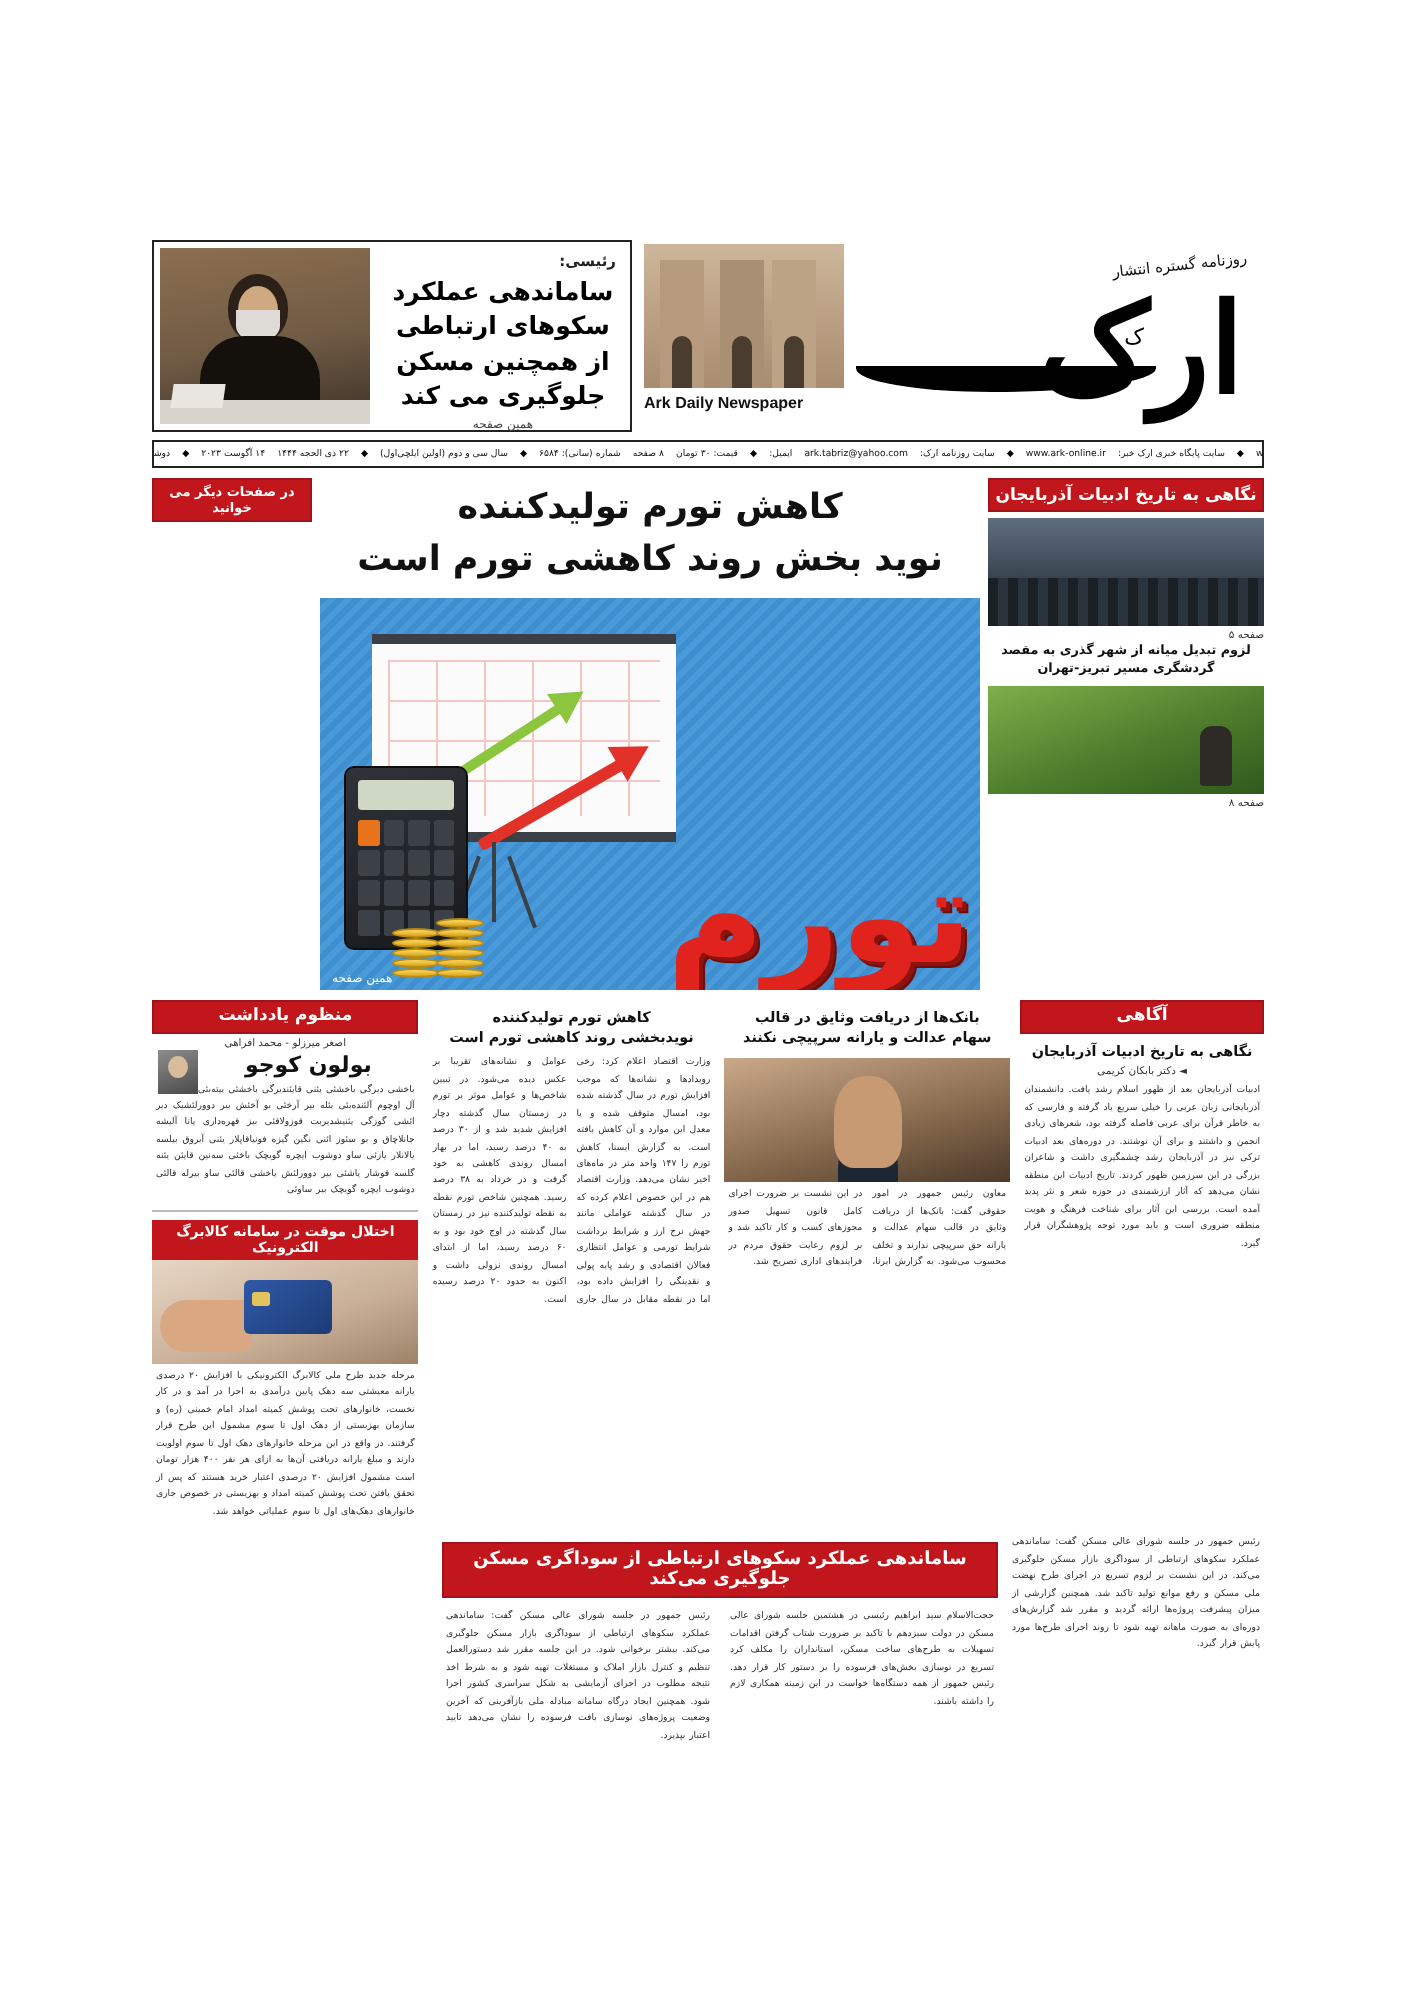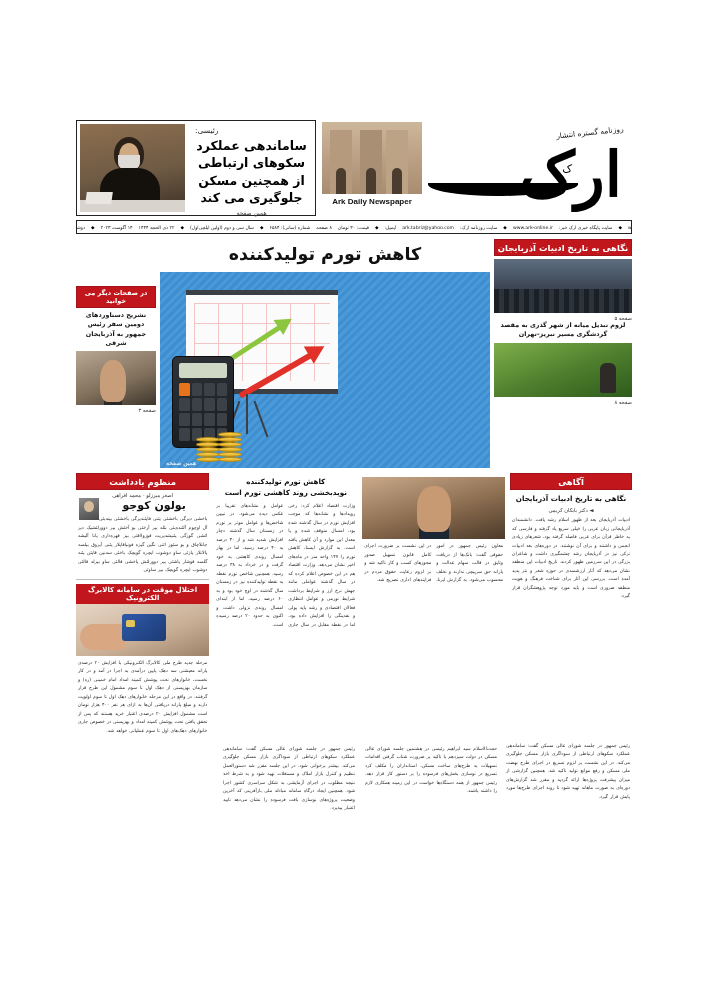--- a/index.html
+++ b/index.html
@@ -99,37 +99,37 @@
     background: #4a3d30;
     box-shadow: 30px 0 0 #4a3d30, 56px 0 0 #4a3d30;
     border-radius: 5px 5px 0 0;
   }
   .mh-en {
     font-family: "Liberation Sans", sans-serif;
     font-size: 8px;
     font-weight: 700;
     color: #111;
     direction: ltr;
-    text-align: center;
+    text-align: left;
     margin-top: 3px;
   }
   .mh-lead {
     flex: 1;
     border: 1px solid #222;
     display: flex;
     flex-direction: row;
     margin-right: 6px;
   }
   .mh-lead-text {
     flex: 1;
     padding: 5px 7px 3px 7px;
     text-align: center;
   }
   .mh-lead-kicker {
-    font-size: 7.5px; color: #222; text-align: left;
+    font-size: 7.5px; color: #222; text-align: right; font-weight: bold;
   }
   .mh-lead-title {
     font-size: 12.5px;
     font-weight: 700;
     line-height: 1.38;
     color: #000;
     margin-top: 2px;
   }
   .mh-lead-page {
     font-size: 6px; color: #444; margin-top: 3px;
@@ -202,21 +202,21 @@
 
   .sec-head {
     background: #c0161c;
     color: #fff;
     text-align: center;
     font-size: 8.5px;
     font-weight: 700;
     padding: 2.5px 0;
     border: 1px solid #a2121a;
   }
-  .sec-head.sm { font-size: 6.5px; padding: 2px 0; margin-top: 47px; }
+  .sec-head.sm { font-size: 6.5px; padding: 2px 0; }
 
   .brief { margin-top: 3px; }
   .brief-title {
     font-size: 6.4px; font-weight: 700; line-height: 1.45;
     color: #111; text-align: center; padding: 0 2px;
   }
   .brief-img {
     width: 100%; height: 54px; margin-top: 3px;
     background: #8b8f93;
     position: relative; overflow: hidden;
@@ -513,20 +513,21 @@
 
       <div class="brief">
         <div class="brief-img ph-garden"></div>
         <div class="brief-page">صفحه ۸</div>
       </div>
     </div>
 
     <div class="col-mid">
       <div class="hero-title">
         <div>کاهش تورم تولیدکننده</div>
+        <div>نوید بخش روند کاهشی تورم است</div>
       </div>
       <div class="hero-img">
         <div class="screen">
           <div class="arr-green"></div>
           <div class="arr-red"></div>
         </div>
         <div class="tripod"></div>
         <div class="calc">
           <div class="disp"></div>
           <div class="keys">
@@ -554,47 +555,47 @@
               <i style="left:0;bottom:10px"></i>
           <i style="left:0;bottom:15px"></i>
               <i style="left:0;bottom:20px"></i>
           <i style="left:22px;bottom:0"></i>
               <i style="left:22px;bottom:5px"></i>
               <i style="left:22px;bottom:10px"></i>
           <i style="left:22px;bottom:15px"></i>
               <i style="left:22px;bottom:20px"></i>
               <i style="left:22px;bottom:25px"></i>
         </div>
+        <div class="hero-word">تورم</div>
         <div class="hero-page">همین صفحه</div>
       </div>
     </div>
 
     <div class="col-left">
       <div class="sec-head sm">در صفحات دیگر می خوانید</div>
 
 
-      <div class="brief">
-        <div class="brief-title">تشریح دستاوردهای دومین سفر رئیس جمهور به آذربایجان شرقی</div>
-        <div class="brief-img ph-man2"></div>
-        <div class="brief-page">صفحه ۳</div>
-      </div>
 
     </div>
   </div>
 
   <div class="lower">
 
     <div class="lw-col lw-d">
       <div class="sec-head">آگاهی</div>
       <div class="art-title">نگاهی به تاریخ ادبیات آذربایجان</div>
       <div class="byline">◄ دکتر بابکان کریمی</div>
       <div class="body-text">ادبیات آذربایجان بعد از ظهور اسلام رشد یافت. دانشمندان آذربایجانی زبان عربی را خیلی سریع یاد گرفته و فارسی که به خاطر قرآن برای عربی فاصله گرفته بود، شعرهای زیادی انجمن و داشتند و برای آن نوشتند. در دوره‌های بعد ادبیات ترکی نیز در آذربایجان رشد چشمگیری داشت و شاعران بزرگی در این سرزمین ظهور کردند. تاریخ ادبیات این منطقه نشان می‌دهد که آثار ارزشمندی در حوزه شعر و نثر پدید آمده است. بررسی این آثار برای شناخت فرهنگ و هویت منطقه ضروری است و باید مورد توجه پژوهشگران قرار گیرد.</div>
     </div>
 
     <div class="lw-col lw-c">
+      <div class="art-title">
+        <div>بانک‌ها از دریافت وثایق در قالب</div>
+        <div>سهام عدالت و یارانه سرپیچی نکنند</div>
+      </div>
       <div class="art-img ph-speaker"></div>
       <div class="body-text cols2">معاون رئیس جمهور در امور حقوقی گفت: بانک‌ها از دریافت وثایق در قالب سهام عدالت و یارانه حق سرپیچی ندارند و تخلف محسوب می‌شود. به گزارش ایرنا، در این نشست بر ضرورت اجرای کامل قانون تسهیل صدور مجوزهای کسب و کار تاکید شد و بر لزوم رعایت حقوق مردم در فرایندهای اداری تصریح شد.</div>
     </div>
 
     <div class="lw-col lw-b">
       <div class="art-title">
         <div>کاهش تورم تولیدکننده</div>
         <div>نویدبخشی روند کاهشی تورم است</div>
       </div>
       <div class="body-text cols2">وزارت اقتصاد اعلام کرد: رخی رویدادها و نشانه‌ها که موجب افزایش تورم در سال گذشته شده بود، امسال متوقف شده و یا معدل این موارد و آن کاهش یافته است. به گزارش ایسنا، کاهش تورم را ۱۴۷ واحد متر در ماه‌های اخیر نشان می‌دهد. وزارت اقتصاد هم در این خصوص اعلام کرده که در سال گذشته عواملی مانند جهش نرخ ارز و شرایط برداشت شرایط تورمی و عوامل انتظاری فعالان اقتصادی و رشد پایه پولی و نقدینگی را افزایش داده بود، اما در نقطه مقابل در سال جاری عوامل و نشانه‌های تقریبا بر عکس دیده می‌شود. در تبیین شاخص‌ها و عوامل موثر بر تورم در زمستان سال گذشته دچار افزایش شدید شد و از ۳۰ درصد به ۴۰ درصد رسید، اما در بهار امسال روندی کاهشی به خود گرفت و در خرداد به ۳۸ درصد رسید. همچنین شاخص تورم نقطه به نقطه تولیدکننده نیز در زمستان سال گذشته در اوج خود بود و به ۶۰ درصد رسید، اما از ابتدای امسال روندی نزولی داشت و اکنون به حدود ۲۰ درصد رسیده است.</div>
@@ -614,20 +615,21 @@
       </div>
       <div class="body-text">مرحله جدید طرح ملی کالابرگ الکترونیکی با افزایش ۲۰ درصدی یارانه معیشتی سه دهک پایین درآمدی به اجرا در آمد و در کار نخست، خانوارهای تحت پوشش کمیته امداد امام خمینی (ره) و سازمان بهزیستی از دهک اول تا سوم مشمول این طرح قرار گرفتند. در واقع در این مرحله خانوارهای دهک اول تا سوم اولویت دارند و مبلغ یارانه دریافتی آن‌ها به ازای هر نفر ۴۰۰ هزار تومان است مشمول افزایش ۲۰ درصدی اعتبار خرید هستند که پس از تحقق یافتن تحت پوشش کمیته امداد و بهزیستی در خصوص جاری خانوارهای دهک‌های اول تا سوم عملیاتی خواهد شد.</div>
     </div>
   </div>
 
   <div class="bottom">
     <div class="bt-c">
       <div class="body-text">رئیس جمهور در جلسه شورای عالی مسکن گفت: ساماندهی عملکرد سکوهای ارتباطی از سوداگری بازار مسکن جلوگیری می‌کند. در این نشست بر لزوم تسریع در اجرای طرح نهضت ملی مسکن و رفع موانع تولید تاکید شد. همچنین گزارشی از میزان پیشرفت پروژه‌ها ارائه گردید و مقرر شد گزارش‌های دوره‌ای به صورت ماهانه تهیه شود تا روند اجرای طرح‌ها مورد پایش قرار گیرد.</div>
     </div>
     <div class="bt-b">
+      <div class="banner">ساماندهی عملکرد سکوهای ارتباطی از سوداگری مسکن جلوگیری می‌کند</div>
       <div style="display:flex;gap:6px;margin-top:3px">
         <div style="flex:1">
           <div class="body-text">حجت‌الاسلام سید ابراهیم رئیسی در هشتمین جلسه شورای عالی مسکن در دولت سیزدهم با تاکید بر ضرورت شتاب گرفتن اقدامات تسهیلات به طرح‌های ساخت مسکن، استانداران را مکلف کرد تسریع در نوسازی بخش‌های فرسوده را بر دستور کار قرار دهد. رئیس جمهور از همه دستگاه‌ها خواست در این زمینه همکاری لازم را داشته باشند.</div>
         </div>
         <div style="flex:1">
           <div class="body-text">رئیس جمهور در جلسه شورای عالی مسکن گفت: ساماندهی عملکرد سکوهای ارتباطی از سوداگری بازار مسکن جلوگیری می‌کند. بیشتر برخوانی شود. در این جلسه مقرر شد دستورالعمل تنظیم و کنترل بازار املاک و مستغلات تهیه شود و به شرط اخذ نتیجه مطلوب در اجرای آزمایشی به شکل سراسری کشور اجرا شود. همچنین ایجاد درگاه سامانه مبادله ملی بازآفرینی که آخرین وضعیت پروژه‌های نوسازی بافت فرسوده را نشان می‌دهد تایید اعتبار بپذیرد.</div>
         </div>
       </div>
     </div>
     <div class="bt-a"></div>

